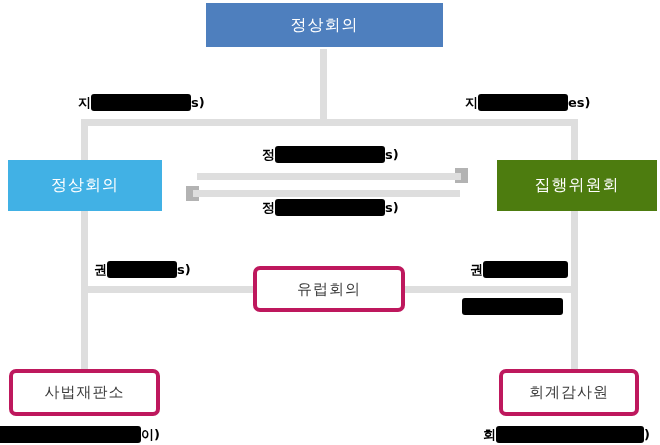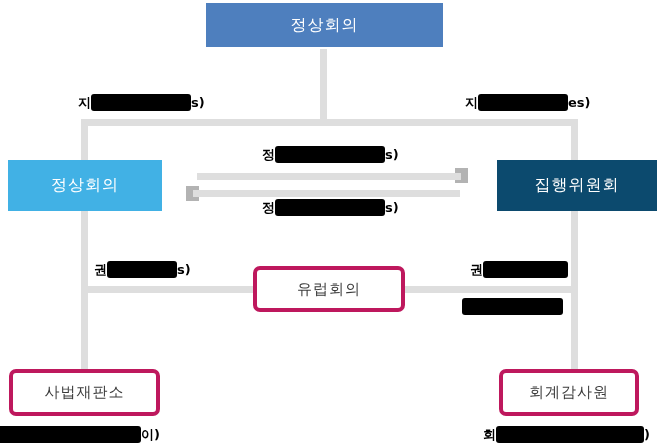--- a/index.html
+++ b/index.html
@@ -45,21 +45,21 @@
   <div class="shaft" style="left:193px;top:190px;width:267px;height:7px;"></div>
 
   <div class="bluebox" style="left:206px;top:3px;width:237px;height:44px;background:#4e7fbe;">
     <span>정상회의</span>
   </div>
 
   <div class="bluebox" style="left:8px;top:160px;width:154px;height:51px;background:#41b1e5;">
     <span>정상회의</span>
   </div>
 
-  <div class="bluebox" style="left:497px;top:160px;width:160px;height:51px;background:#0c4a6e;">
+  <div class="bluebox" style="left:497px;top:160px;width:160px;height:51px;background:#4d7c0f;">
     <span>집행위원회</span>
   </div>
 
   <div class="whitebox" style="left:253px;top:266px;width:152px;height:46px;">
     <span>유럽회의</span>
   </div>
 
   <div class="whitebox" style="left:9px;top:369px;width:151px;height:47px;">
     <span>사법재판소</span>
   </div>

